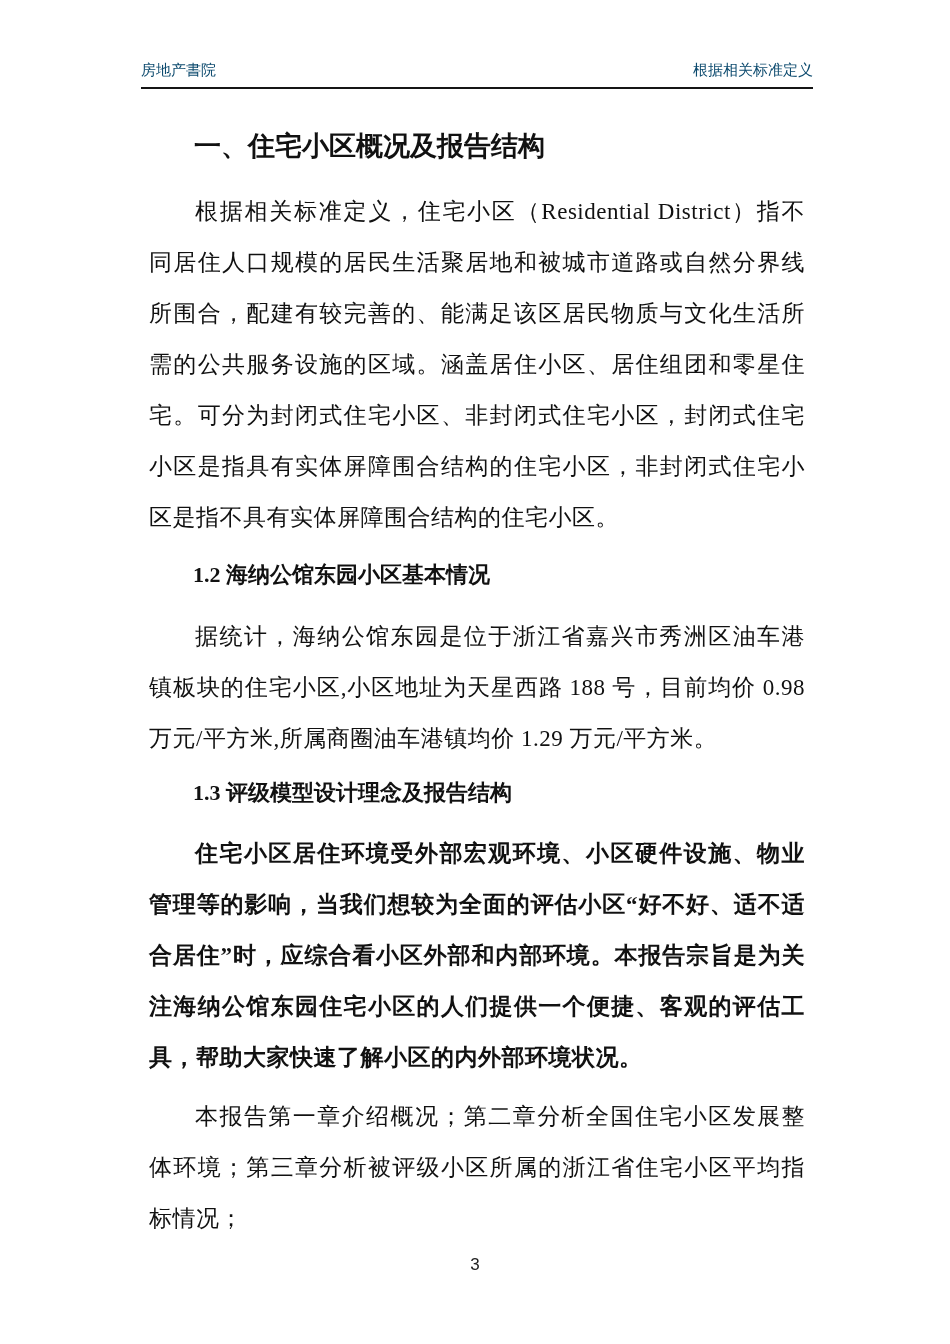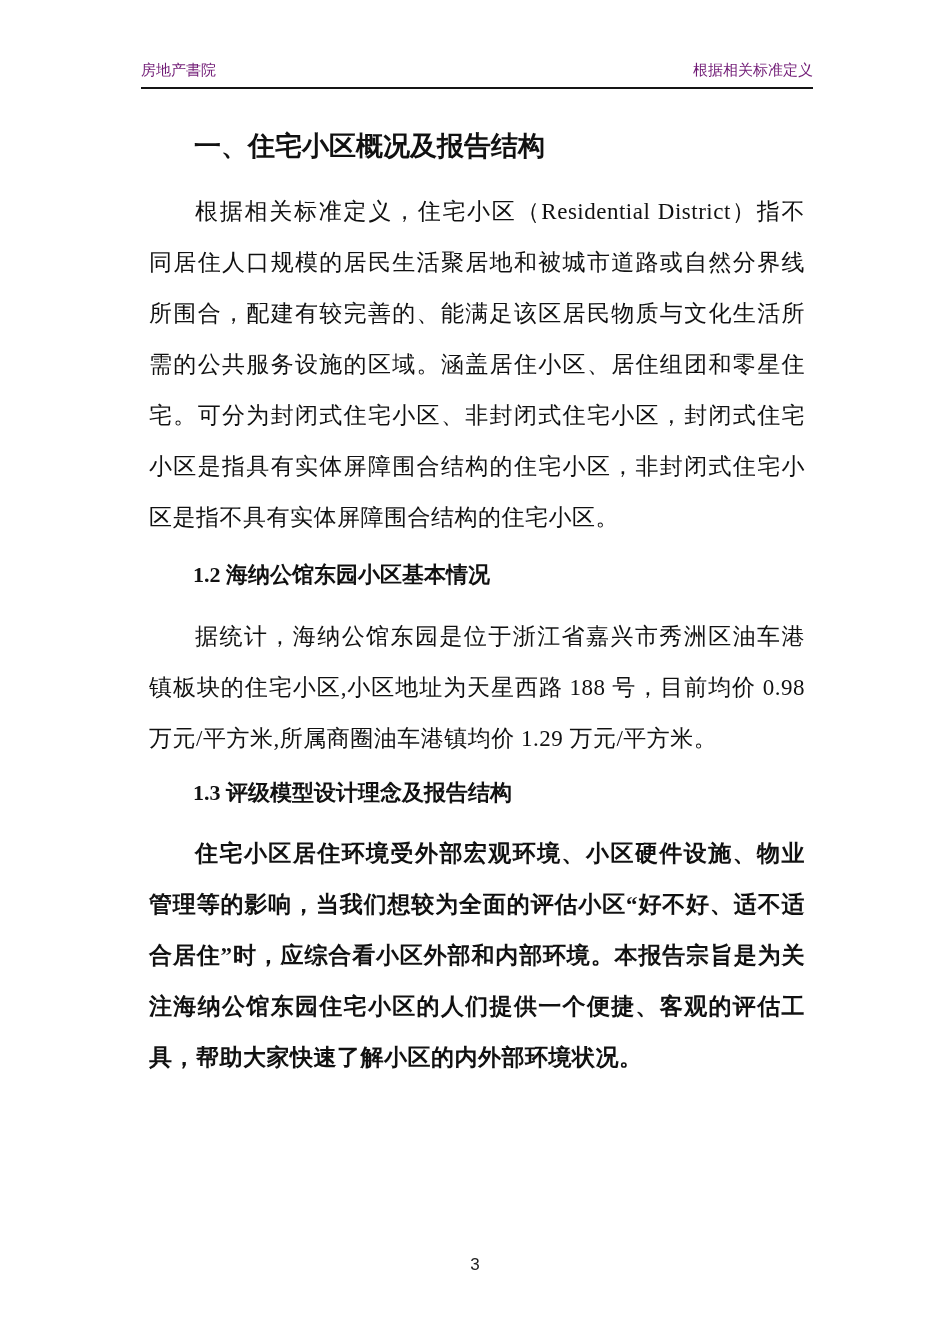--- a/index.html
+++ b/index.html
@@ -15,21 +15,21 @@
   .header {
     position: absolute;
     top: 61px;
     left: 141px;
     right: 137px;
     display: flex;
     justify-content: space-between;
     align-items: flex-end;
     font-family: "Liberation Sans", "DejaVu Sans", sans-serif;
     font-size: 15px;
-    color: #701a75;
+    color: #0c4a6e;
     border-bottom: 2.5px solid #151515;
     padding-bottom: 7px;
   }
   .content {
     position: absolute;
     top: 88px;
     left: 141px;
     width: 672px;
   }
   .doc-title {
@@ -87,17 +87,18 @@
   <div class="content">
     <h1 class="doc-title">一、住宅小区概况及报告结构</h1>
 
     <p class="para p1">根据相关标准定义，住宅小区（Residential District）指不同居住人口规模的居民生活聚居地和被城市道路或自然分界线所围合，配建有较完善的、能满足该区居民物质与文化生活所需的公共服务设施的区域。涵盖居住小区、居住组团和零星住宅。可分为封闭式住宅小区、非封闭式住宅小区，封闭式住宅小区是指具有实体屏障围合结构的住宅小区，非封闭式住宅小区是指不具有实体屏障围合结构的住宅小区。</p>
 
     <h2 class="sec-heading h12">1.2 海纳公馆东园小区基本情况</h2>
     <p class="para p2">据统计，海纳公馆东园是位于浙江省嘉兴市秀洲区油车港镇板块的住宅小区,小区地址为天星西路 188 号，目前均价 0.98 万元/平方米,所属商圈油车港镇均价 1.29 万元/平方米。</p>
 
     <h2 class="sec-heading h13">1.3 评级模型设计理念及报告结构</h2>
     <p class="para p3">住宅小区居住环境受外部宏观环境、小区硬件设施、物业管理等的影响，当我们想较为全面的评估小区“好不好、适不适合居住”时，应综合看小区外部和内部环境。本报告宗旨是为关注海纳公馆东园住宅小区的人们提供一个便捷、客观的评估工具，帮助大家快速了解小区的内外部环境状况。</p>
+    <p class="para p4">本报告第一章介绍概况；第二章分析全国住宅小区发展整体环境；第三章分析被评级小区所属的浙江省住宅小区平均指标情况；</p>
   </div>
 
   <div class="page-number">3</div>
 
 </div>
 
 </body></html>

